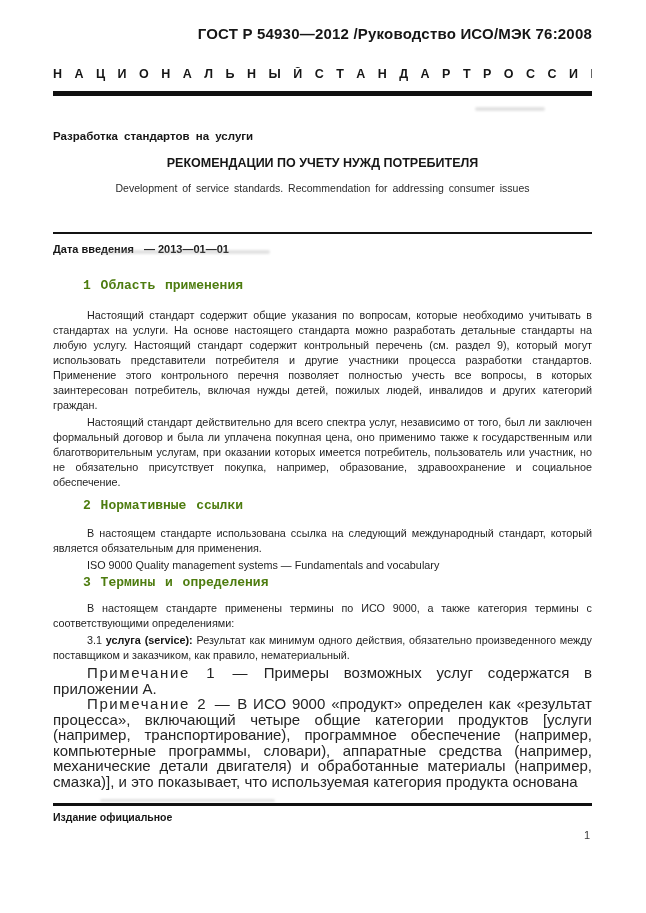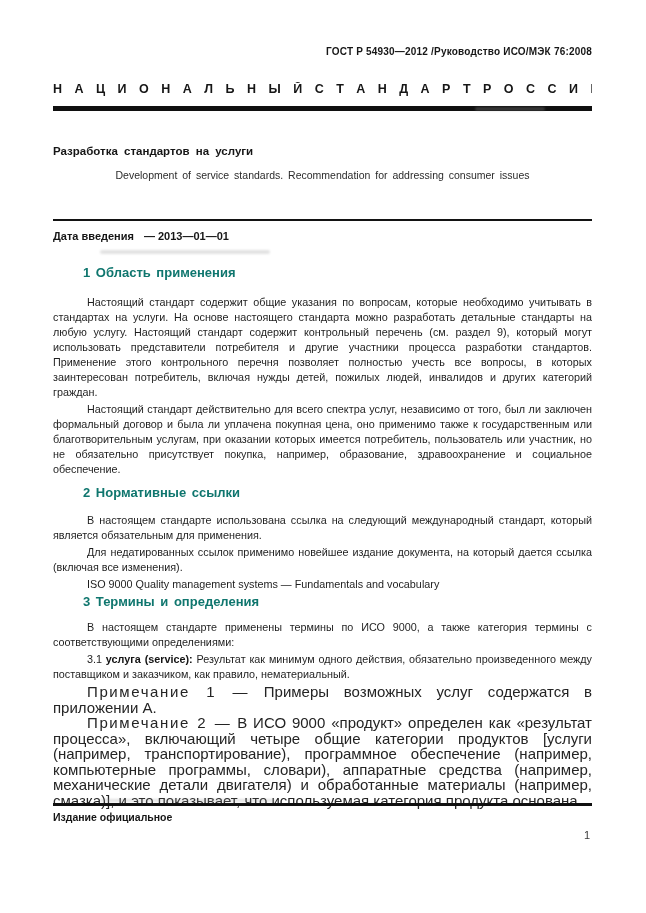--- a/index.html
+++ b/index.html
@@ -17,22 +17,22 @@
 
   .content {
     position: absolute;
     left: 53px;
     top: 0;
     width: 539px;
   }
 
   
   .doc-code {
-    margin-top: 46px;
-    font-size: 10px;
+    margin-top: 25px;
+    font-size: 15px;
     font-weight: bold;
     text-align: right;
     color: #161616;
     letter-spacing: 0.2px;
   }
 
   .fed-title {
     margin-top: 25px;
     font-size: 12.5px;
     font-weight: bold;
@@ -83,23 +83,24 @@
     font-weight: bold;
     text-align: left;
     color: #161616;
   }
   .date-line .date-value { margin-left: 10px; }
 
   
   h2.sec {
     font-size: 13px;
     font-weight: bold;
-    color: #0f766e;
+    color: #4d7c0f;
     text-indent: 30px;
     word-spacing: 2px;
+    font-family: Liberation Mono, monospace;
   }
   h2.sec1 { margin-top: 23px; }
   h2.sec2 { margin-top: 8px; }
   h2.sec3 { margin-top: 2px; }
 
   p.body {
     font-size: 10.8px;
     line-height: 15px;
     text-align: justify;
     text-indent: 34px;
@@ -169,40 +170,40 @@
   <div class="content">
 
     <div class="doc-code">ГОСТ Р 54930—2012 /Руководство ИСО/МЭК 76:2008</div>
 
     <div class="fed-title">Н А Ц И О Н А Л Ь Н Ы Й   С Т А Н Д А Р Т   Р О С С И Й С К О Й   Ф Е Д Е Р А Ц И И</div>
 
     <div class="rule-thick"></div>
 
     <div class="title-ru">Разработка стандартов на услуги</div>
 
+    <div class="title-main">РЕКОМЕНДАЦИИ ПО УЧЕТУ НУЖД ПОТРЕБИТЕЛЯ</div>
 
     <div class="title-en">Development of service standards. Recommendation for addressing consumer issues</div>
 
     <div class="rule-thin"></div>
 
     <div class="date-line">
       <span>Дата введения</span><span class="date-value">— 2013—01—01</span>
     </div>
 
     <h2 class="sec sec1">1 Область применения</h2>
 
     <p class="body first-after-heading">Настоящий стандарт содержит общие указания по вопросам, которые необходимо учитывать в стандартах на услуги. На основе настоящего стандарта можно разработать детальные стандарты на любую услугу. Настоящий стандарт содержит контрольный перечень (см. раздел 9), который могут использовать представители потребителя и другие участники процесса разработки стандартов. Применение этого контрольного перечня позволяет полностью учесть все вопросы, в которых заинтересован потребитель, включая нужды детей, пожилых людей, инвалидов и других категорий граждан.</p>
 
     <p class="body">Настоящий стандарт действительно для всего спектра услуг, независимо от того, был ли заключен формальный договор и была ли уплачена покупная цена, оно применимо также к государственным или благотворительным услугам, при оказании которых имеется потребитель, пользователь или участник, но не обязательно присутствует покупка, например, образование, здравоохранение и социальное обеспечение.</p>
 
     <h2 class="sec sec2">2 Нормативные ссылки</h2>
 
     <p class="body s2-first">В настоящем стандарте использована ссылка на следующий международный стандарт, который является обязательным для применения.</p>
 
-    <p class="body">Для недатированных ссылок применимо новейшее издание документа, на который дается ссылка (включая все изменения).</p>
 
 
     <p class="body ref">ISO 9000 Quality management systems — Fundamentals and vocabulary</p>
 
     <h2 class="sec sec3">3 Термины и определения</h2>
 
     <p class="body s3-first">В настоящем стандарте применены термины по ИСО 9000, а также категория термины с соответствующими определениями:</p>
 
     <p class="body term">
       <span>3.1</span>

